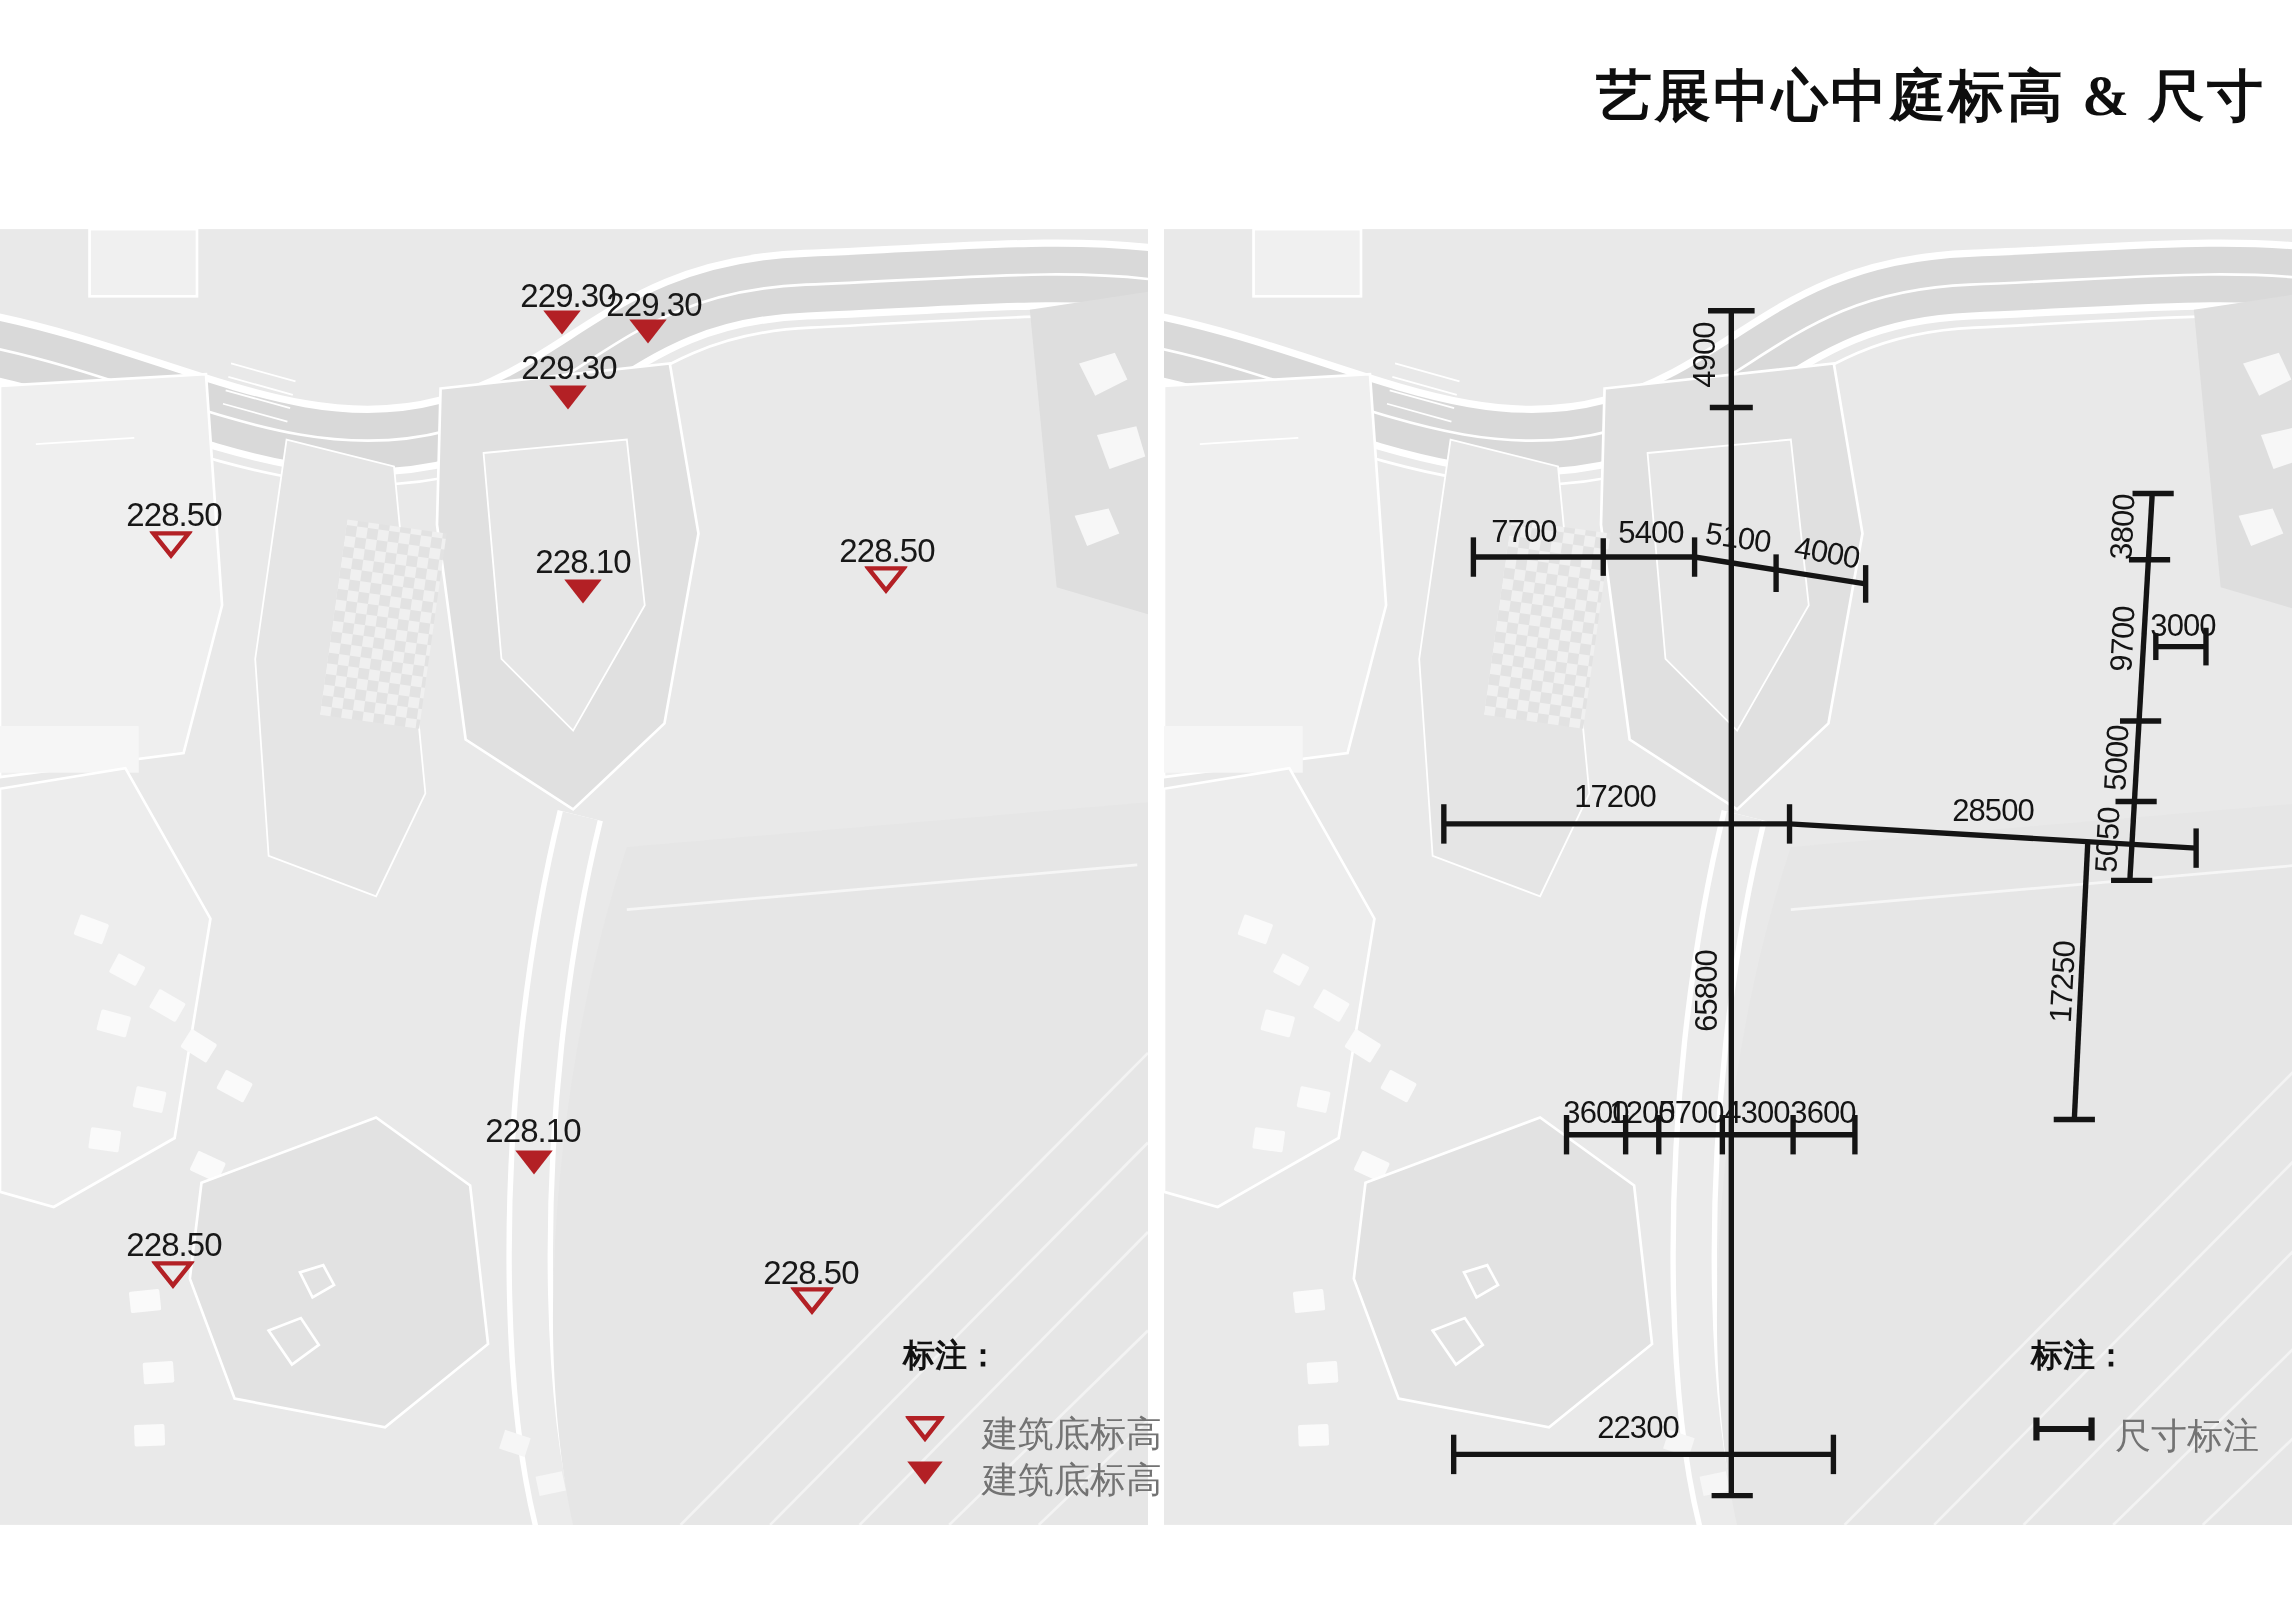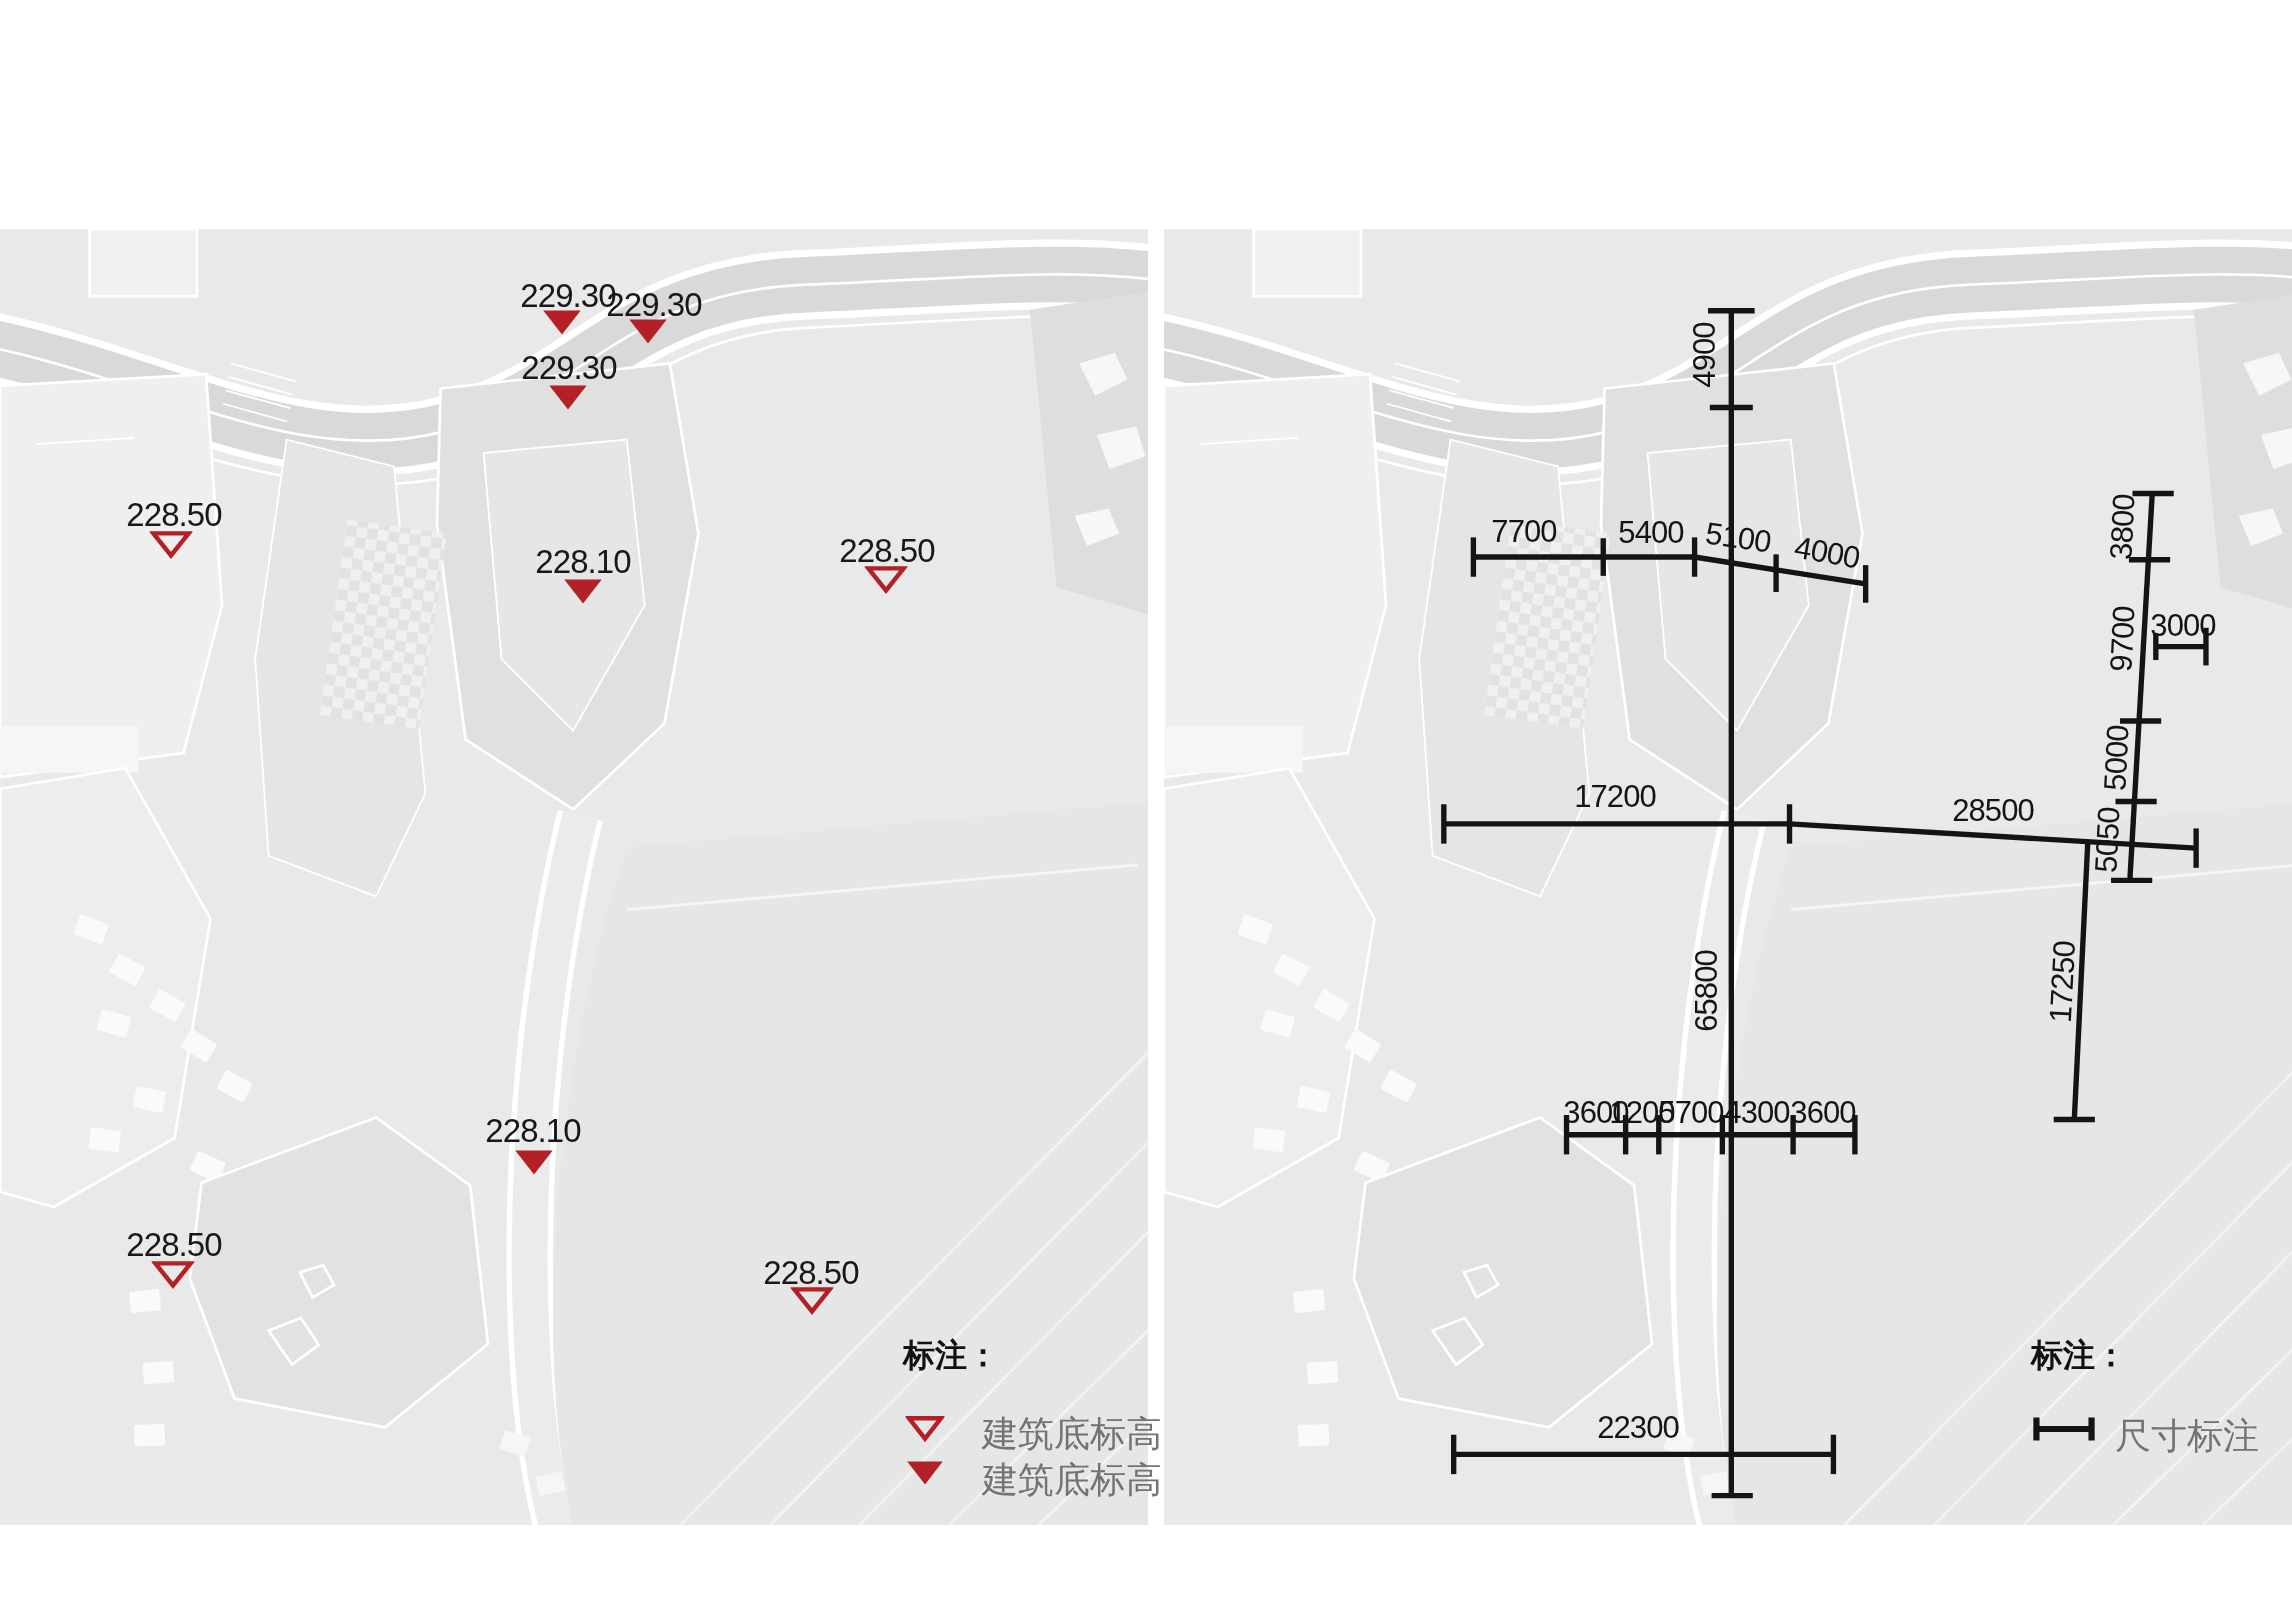--- a/index.html
+++ b/index.html
@@ -37,20 +37,21 @@
   .dims path{stroke:var(--ink);stroke-width:6;fill:none;}
   .legend-head{position:absolute;font-size:32px;font-weight:bold;color:#111;white-space:nowrap;}
   .legend-label{position:absolute;font-size:36px;color:#737373;white-space:nowrap;}
   .dimsym line{stroke:var(--ink);stroke-width:7;}
 </style>
 </head>
 <body>
 
 <div id="stage">
 
+  <div class="page-title">艺展中心中庭标高 &amp; 尺寸</div>
 
   <svg class="panel-bg" style="left:0;" width="1148" height="1296" viewBox="0 0 1282 1447" aria-hidden="true">
     <defs>
       <pattern id="checker" width="24" height="24" patternUnits="userSpaceOnUse">
         <rect width="24" height="24" fill="#e2e2e2"></rect>
         <rect width="12" height="12" fill="#f0f0f0"></rect>
         <rect x="12" y="12" width="12" height="12" fill="#f0f0f0"></rect>
       </pattern>
       <symbol id="siteplan" viewBox="0 0 1282 1447">
         <rect width="1282" height="1447" fill="#e9e9e9"></rect>

